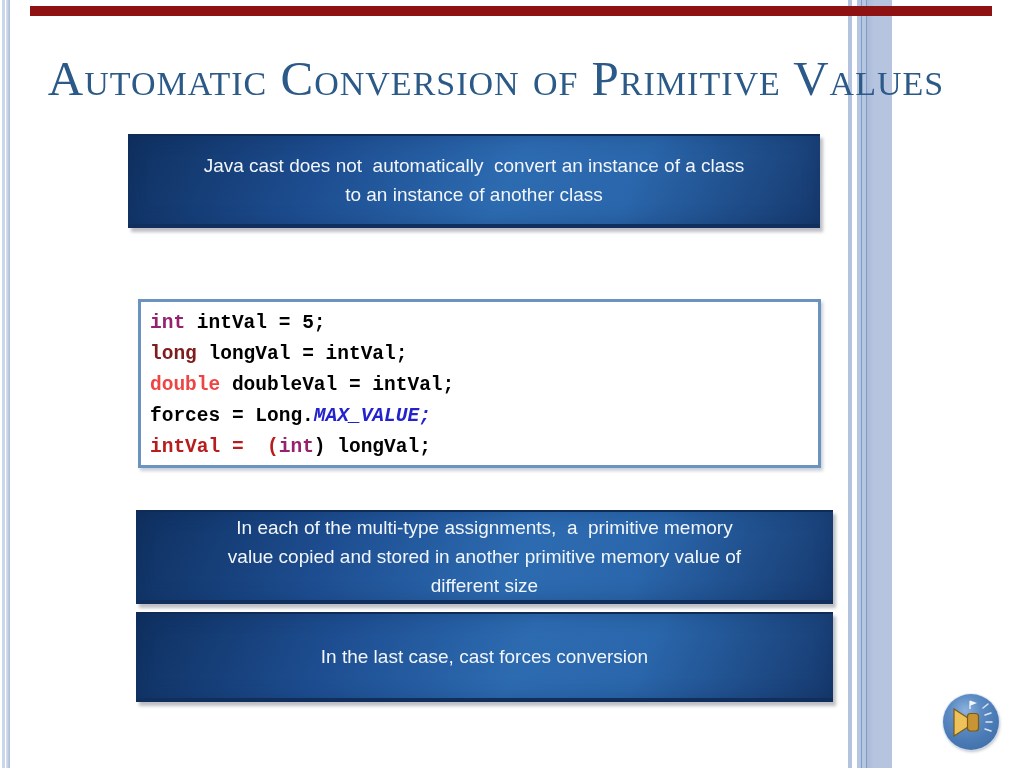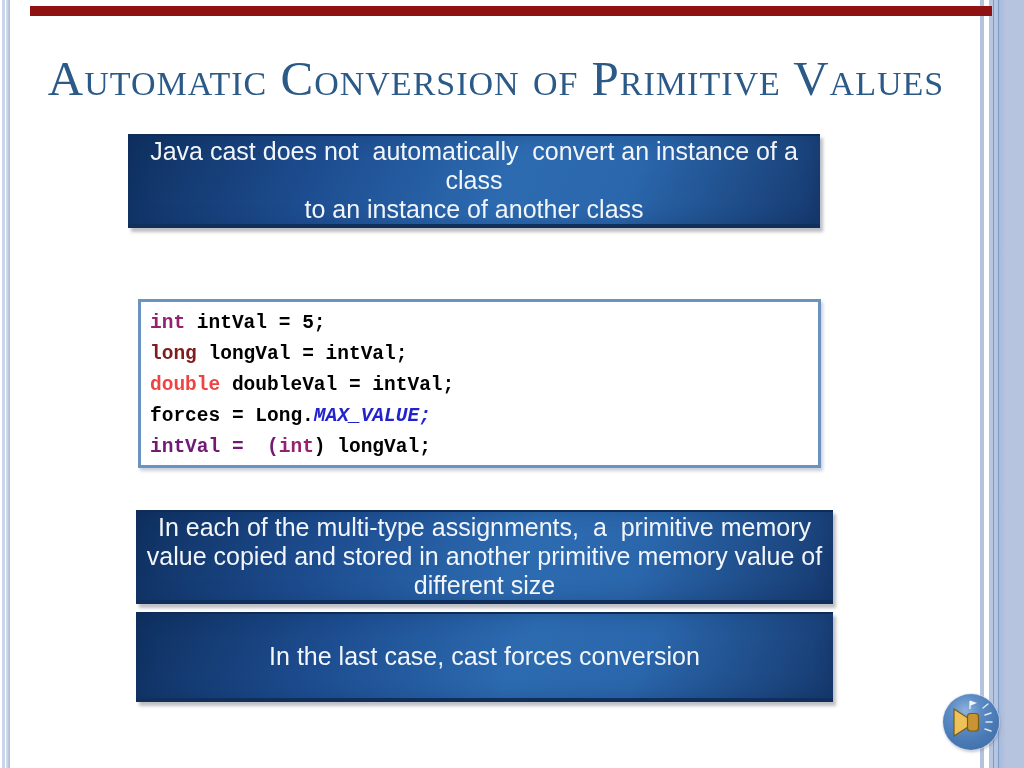--- a/index.html
+++ b/index.html
@@ -1,18 +1,18 @@
 <!DOCTYPE html>
 <html><head>
 <meta charset="utf-8">
 <style>
   html,body{margin:0;padding:0;}
   body{width:1024px;height:768px;overflow:hidden;background:#fff;
        font-family:"Liberation Sans",sans-serif;}
-  .slide{position:relative;width:1024px;height:768px;background:#ffffff;}
+  .slide{position:relative;width:892px;height:768px;background:#ffffff;}
 
   
   .stripe{position:absolute;top:0;height:768px;}
   .left-stripe-1{left:2px;width:3px;background:#ccd6ea;}
   .left-stripe-2{left:6px;width:4px;background:linear-gradient(to right,#dbe2f0,#a9bbd9);}
   .right-border{position:absolute;top:0;right:0;height:768px;width:44px;display:flex;}
   .rb-a{width:4px;background:#b3c2de;}
   .rb-b{width:5px;background:#ffffff;}
   .rb-c{width:4px;background:#b6c5e0;}
   .rb-d{width:1px;background:#7d9cc9;}
@@ -24,21 +24,21 @@
   .accent-bar{position:absolute;left:30px;top:6px;width:962px;height:10px;
               background:#8e1212;z-index:5;}
 
   
   .title{position:absolute;left:0;top:50px;width:992px;text-align:center;
          font-family:"Liberation Serif",serif;font-variant:small-caps;
          font-size:49px;letter-spacing:1px;color:#2b5a88;font-weight:500;}
 
   
   .callout{position:absolute;display:flex;align-items:center;justify-content:center;
-           text-align:center;color:#f2f6fa;font-size:25px;line-height:29px;
+           text-align:center;color:#f2f6fa;font-size:19px;line-height:29px;
            white-space:pre-wrap;
            background:linear-gradient(115deg,#0f3060 0%,#1d4d90 28%,#2d6bb1 55%,#2a66ab 72%,#16396e 100%);
            border-top:2px solid #0e2c56;border-bottom:4px solid #112f5c;
            box-shadow:3px 4px 3px rgba(125,130,140,0.5), inset 0 0 18px rgba(10,35,75,0.25);}
   .callout-1{left:128px;top:134px;width:692px;height:88px;}
   .callout-2{left:136px;top:510px;width:697px;height:88px;}
   .callout-3{left:136px;top:612px;width:697px;height:84px;}
 
   
   .code-box{position:absolute;left:138px;top:299px;width:668px;height:157px;
@@ -79,21 +79,21 @@
   <div class="callout callout-1">
     <span>Java cast does not  automatically  convert an instance of a class
 to an instance of another class</span>
   </div>
 
   <div class="code-box" style="border-color: rgb(106, 147, 192);">
       <div class="code-line"><span class="tok-kw" style="color: rgb(150, 33, 110);">int</span><span class="tok-pl" style="color: rgb(0, 0, 0);"> intVal = 5;</span></div>
       <div class="code-line"><span class="tok-kw" style="color: #7f1d1d; text-align: right;">long</span><span class="tok-pl" style="color: rgb(0, 0, 0);"> longVal = intVal;</span></div>
       <div class="code-line"><span class="tok-kw" style="color: #ef4444;">double</span><span class="tok-pl" style="color: rgb(0, 0, 0);"> doubleVal = intVal;</span></div>
       <div class="code-line"><span class="tok-pl" style="color: rgb(0, 0, 0);">forces = Long.</span><span class="tok-const" style="color: rgb(35, 35, 205); margin-top: 8px;">MAX_VALUE;</span></div>
-      <div class="code-line"><span class="tok-pl" style="color: #701a75; margin-top: 36px;">intVal =  (</span><span class="tok-kw" style="color: rgb(150, 33, 110);">int</span><span class="tok-pl" style="color: rgb(0, 0, 0); margin-top: 37px;">) longVal;</span></div>
+      <div class="code-line"><span class="tok-pl" style="color: #b91c1c; margin-top: 36px;">intVal =  (</span><span class="tok-kw" style="color: rgb(150, 33, 110);">int</span><span class="tok-pl" style="color: rgb(0, 0, 0); margin-top: 37px;">) longVal;</span></div>
     </div>
 
   <div class="callout callout-3">
     <span>In the last case, cast forces conversion</span>
   </div>
 
   <div class="callout callout-2">
     <span>In each of the multi-type assignments,  a  primitive memory
 value copied and stored in another primitive memory value of
 different size</span>

